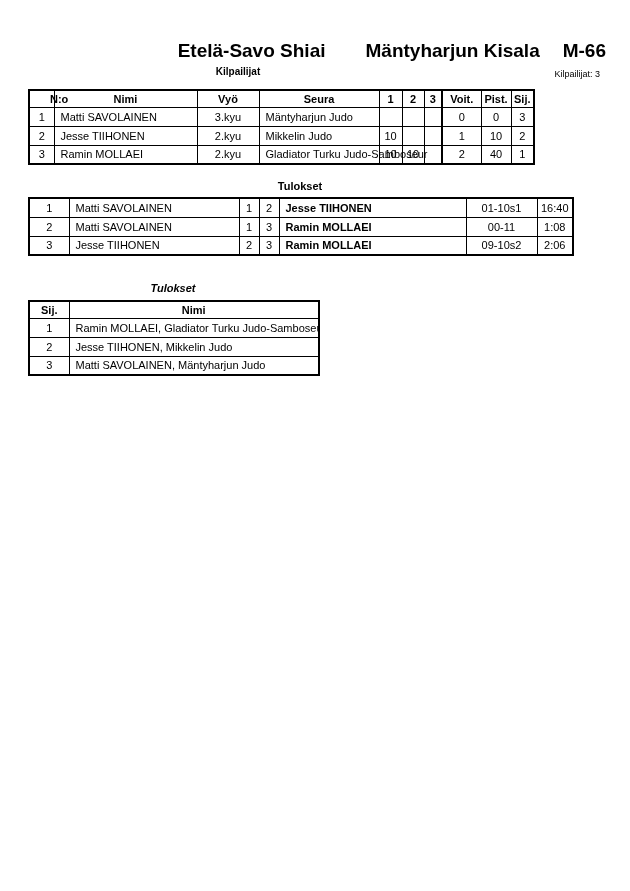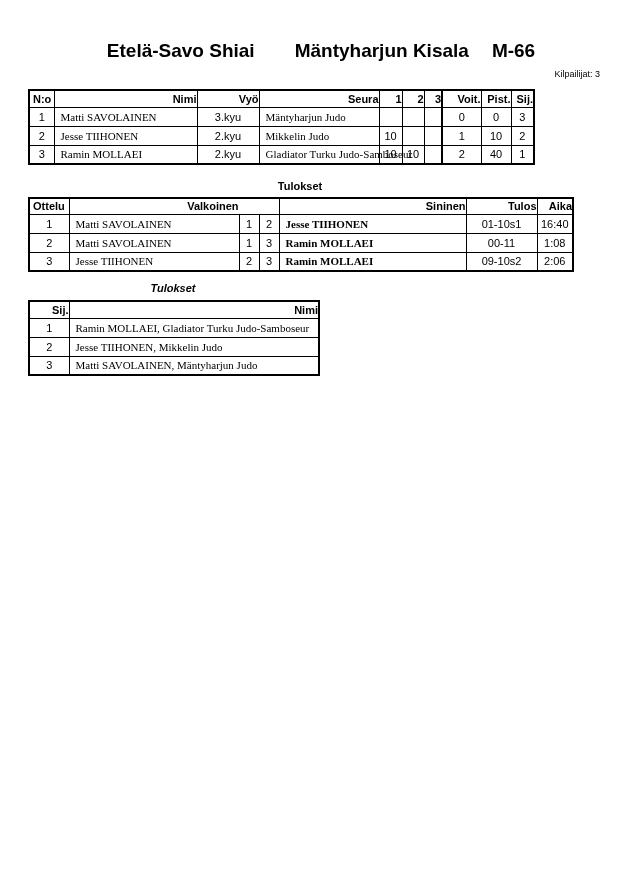--- a/index.html
+++ b/index.html
@@ -1,60 +1,61 @@
 <!DOCTYPE html>
 <html><head>
 <meta charset="utf-8">
 <style>
   html,body{margin:0;padding:0;background:#ffffff;}
   .page{position:relative;width:630px;height:891px;background:#ffffff;
         font-family:"Liberation Sans",sans-serif;color:#000;overflow:hidden;}
 
-  .title{position:absolute;top:40px;left:0;width:606px;text-align:center;
-         font-size:19px;font-weight:bold;white-space:nowrap;margin-left:18px;}
+  .title{position:absolute;top:40px;left:0;width:606px;text-align:right;
+         font-size:19px;font-weight:bold;white-space:nowrap;}
   .title .gap1{display:inline-block;width:40px;}
   .title .gap2{display:inline-block;width:23px;}
 
   .subtitle{position:absolute;top:66px;left:0;width:476px;text-align:center;
             font-size:10px;font-weight:bold;}
   .count{position:absolute;top:69px;right:30px;font-size:9px;}
 
   .sec-label{position:absolute;font-size:11px;font-weight:bold;text-align:center;}
   .lbl-ottelut{top:180px;left:0;width:600px;}
   .lbl-tulokset{top:282px;left:0;width:346px;font-style:italic;}
 
   table{border-collapse:collapse;table-layout:fixed;position:absolute;
         border:2px solid #000;}
   td,th{border:1px solid #000;font-size:11px;padding:0;margin:0;
         overflow:visible;white-space:nowrap;vertical-align:middle;}
-  th{font-weight:bold;text-align:right;}
+  th{font-weight:bold;text-align:center;}
   tr.hdr{height:17px;}
   tr.row{height:19px;}
   td{text-align:center;}
-  .al{text-align:left;padding-left:6px;font-family:Liberation Serif, serif;}
-  .hl{text-align:left;padding-left:3px;}
+  .al{text-align:left;padding-left:6px;}
+  .hl{text-align:left;padding-left:20px;}
   .thickL{border-left:2px solid #000;margin-left:22px;}
   .bold{font-weight:bold;}
   .clip{overflow:hidden;}
 
   .t1{left:28px;top:89px;width:505px;}
   .t2{left:28px;top:197px;width:544px;}
   .t2 tr.hdr{height:16px;}
   .t2 .white-hdr{padding-right:40px;}
   .t3{left:28px;top:300px;width:290px;}
 </style>
 </head>
 <body>
 
 <div class="page">
 
   <div class="title">
     <span>Etelä-Savo Shiai</span><span class="gap1"></span><span>Mäntyharjun Kisala</span><span class="gap2"></span><span>M-66</span>
   </div>
 
+  <div class="subtitle">Kilpailijat</div>
   <div class="count">Kilpailijat: 3</div>
 
   <table class="t1">
     <colgroup>
       <col style="width:25px">
         <col style="width:143px">
         <col style="width:62px">
       <col style="width:120px">
         <col style="width:23px">
         <col style="width:22px">
@@ -121,27 +122,20 @@
     <colgroup>
       <col style="width:40px">
         <col style="width:170px">
         <col style="width:20px">
       <col style="width:20px">
         <col style="width:187px">
         <col style="width:71px">
       <col style="width:36px">
     </colgroup>
     <tbody>
-        <tr class="hdr">
-      <th class="hl">Ottelu</th>
-      <th colspan="3" class="white-hdr">Valkoinen</th>
-      <th>Sininen</th>
-      <th>Tulos</th>
-      <th>Aika</th>
-    </tr>
     <tr class="row">
       <td>1</td>
       <td class="al">Matti SAVOLAINEN</td>
       <td>1</td>
       <td>2</td>
       <td class="al bold">Jesse TIIHONEN</td>
       <td>01-10s1</td>
       <td>16:40</td>
     </tr>
     <tr class="row">

